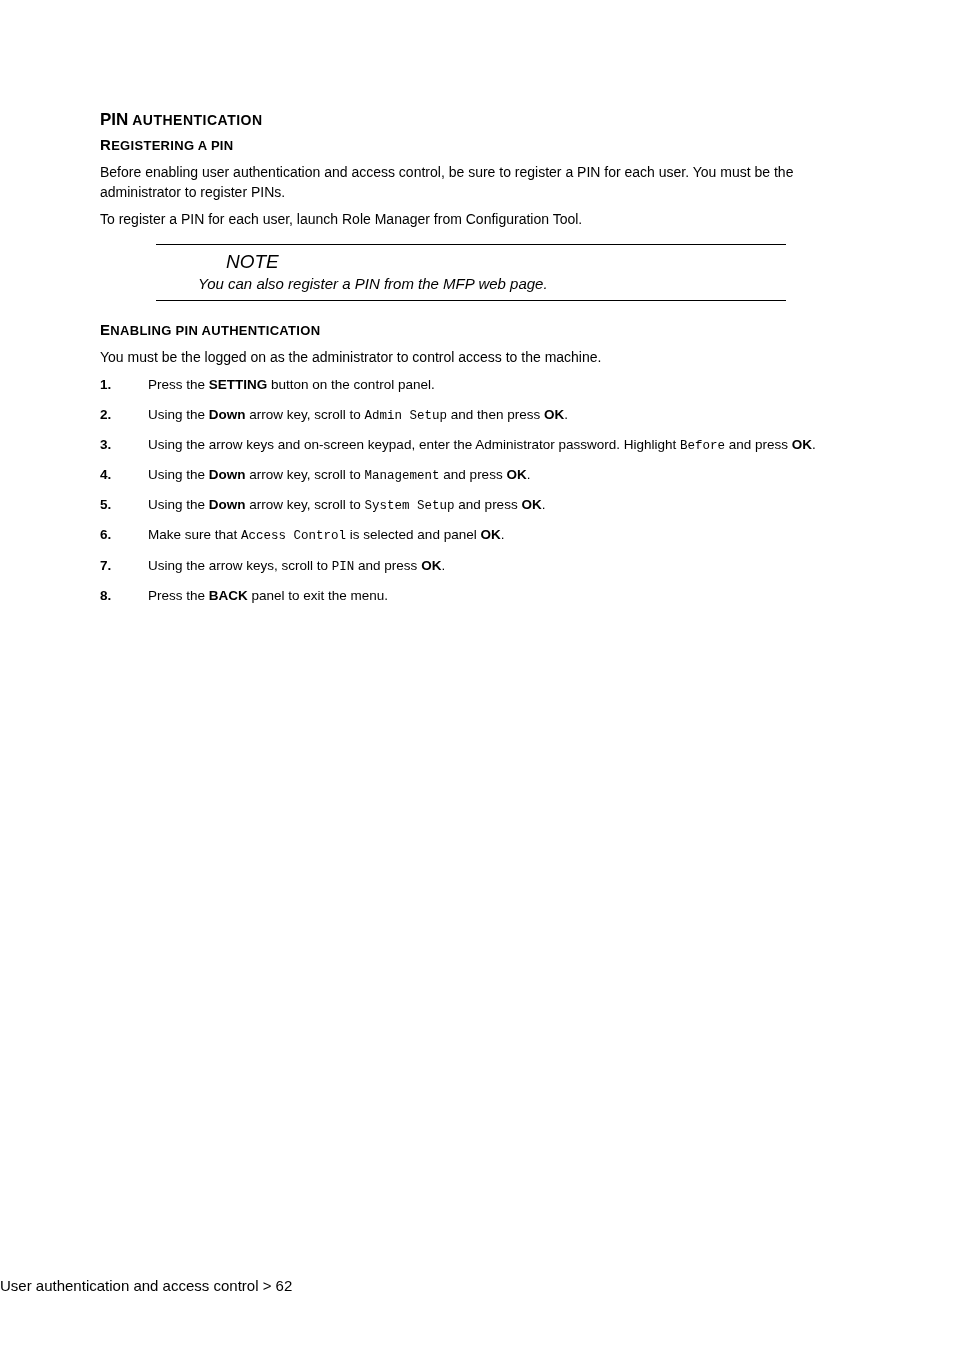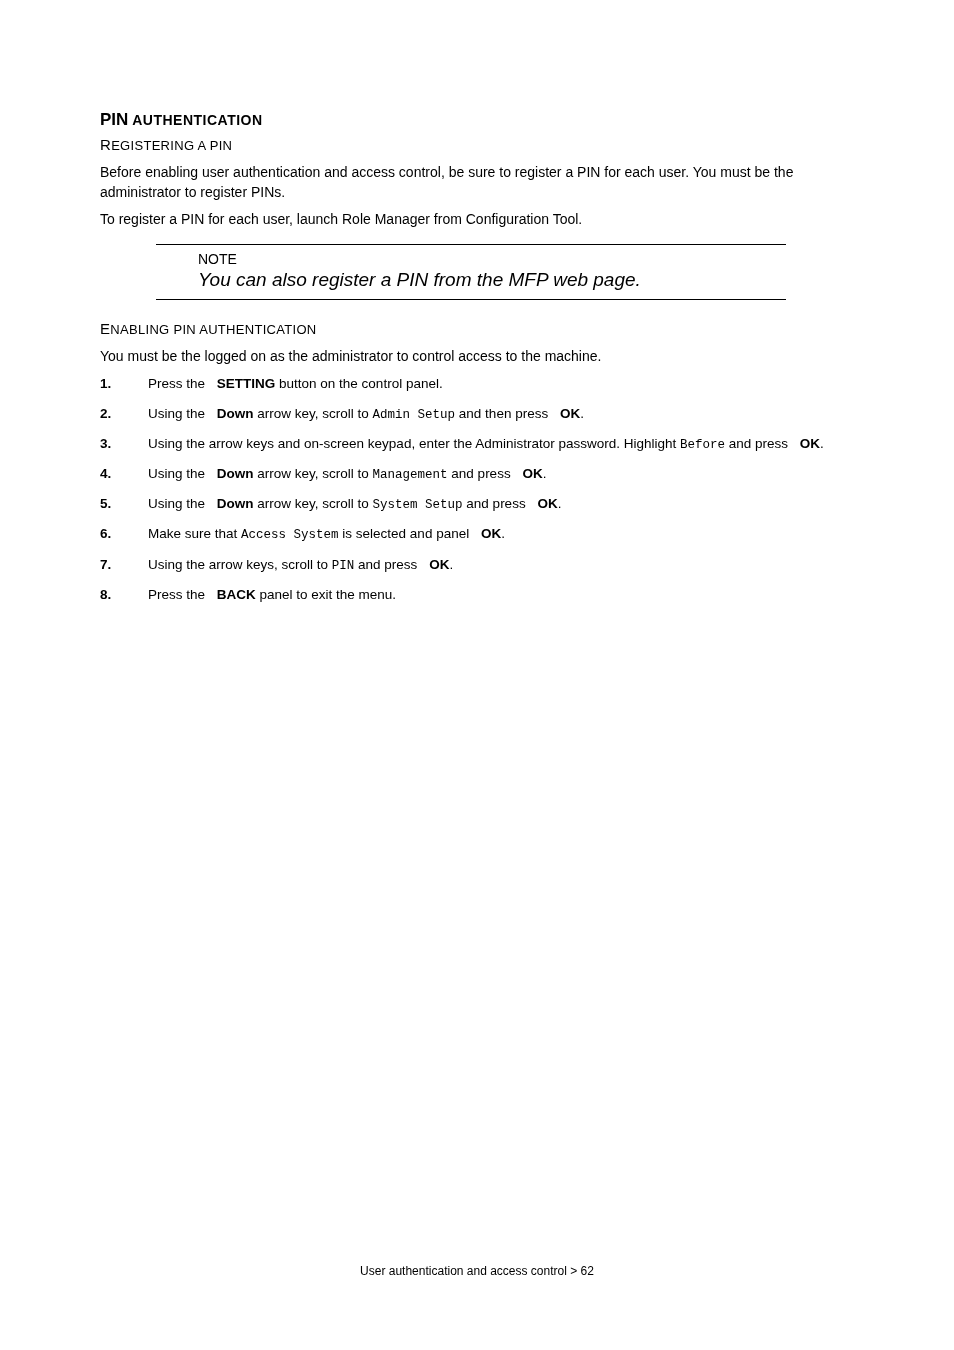--- a/index.html
+++ b/index.html
@@ -21,21 +21,21 @@
       font-weight: bold;
       margin-bottom: 6px;
     }
     .section-title .smallcaps {
       font-size: 14px;
       font-variant: small-caps;
       letter-spacing: 0.5px;
     }
     .subheading {
       font-size: 13px;
-      font-weight: normal;
+      font-weight: bold;
       font-variant: small-caps;
       letter-spacing: 0.3px;
       margin-bottom: 10px;
     }
     .subheading .first {
       font-size: 15px;
     }
     .body-text {
       font-size: 14px;
       line-height: 1.4;
@@ -47,26 +47,28 @@
     }
     .note-hr {
       border: none;
       border-top: 1px solid #000;
       margin: 0;
     }
     .note-content {
       padding: 6px 0 8px 42px;
     }
     .note-label {
-      font-size: 14px;
+      font-style: italic;
+      font-size: 19px;
       margin-bottom: 2px;
+      margin-left: 28px;
     }
     .note-text {
       font-style: italic;
-      font-size: 19px;
+      font-size: 15px;
     }
     ol.steps {
       list-style: none;
       margin-top: 6px;
     }
     ol.steps li {
       display: flex;
       margin-bottom: 10px;
       font-size: 13.5px;
       line-height: 1.45;
@@ -78,28 +80,27 @@
     }
     ol.steps li .step-text {
       flex: 1;
     }
     .mono {
       font-family: Liberation Mono, monospace;
       font-size: 12.5px;
     }
     .footer {
       position: absolute;
-      bottom: 72px;
+      bottom: 56px;
       left: 0;
       width: 100%;
-      text-align: center;
-      font-size: 12px;
+      font-size: 15px;
       color: #000;
     }
-    b { font-weight: bold; margin-left: 8px; }
+    b { font-weight: bold; }
   </style>
 </head>
 <body>
 
 <h2 class="section-title">
   <span>PIN</span><span class="smallcaps"> AUTHENTICATION</span>
 </h2>
 
 <h3 class="subheading">
   <span class="first">R</span><span>EGISTERING A </span><span>PIN</span>
@@ -139,21 +140,21 @@
   <li>
     <span class="num">4.</span>
     <span class="step-text"><span>Using the </span><b>Down</b><span> arrow key, scroll to </span><span class="mono">Management</span><span> and press </span><b>OK</b><span>.</span></span>
   </li>
   <li>
     <span class="num">5.</span>
     <span class="step-text"><span>Using the </span><b>Down</b><span> arrow key, scroll to </span><span class="mono">System Setup</span><span> and press </span><b>OK</b><span>.</span></span>
   </li>
   <li>
     <span class="num">6.</span>
-    <span class="step-text"><span>Make sure that </span><span class="mono">Access System</span><span> is selected and panel </span><b>OK</b><span>.</span></span>
+    <span class="step-text"><span>Make sure that </span><span class="mono">Access Control</span><span> is selected and panel </span><b>OK</b><span>.</span></span>
   </li>
   <li>
     <span class="num">7.</span>
     <span class="step-text"><span>Using the arrow keys, scroll to </span><span class="mono">PIN</span><span> and press </span><b>OK</b><span>.</span></span>
   </li>
   <li>
     <span class="num">8.</span>
     <span class="step-text"><span>Press the </span><b>BACK</b><span> panel to exit the menu.</span></span>
   </li>
 </ol>

